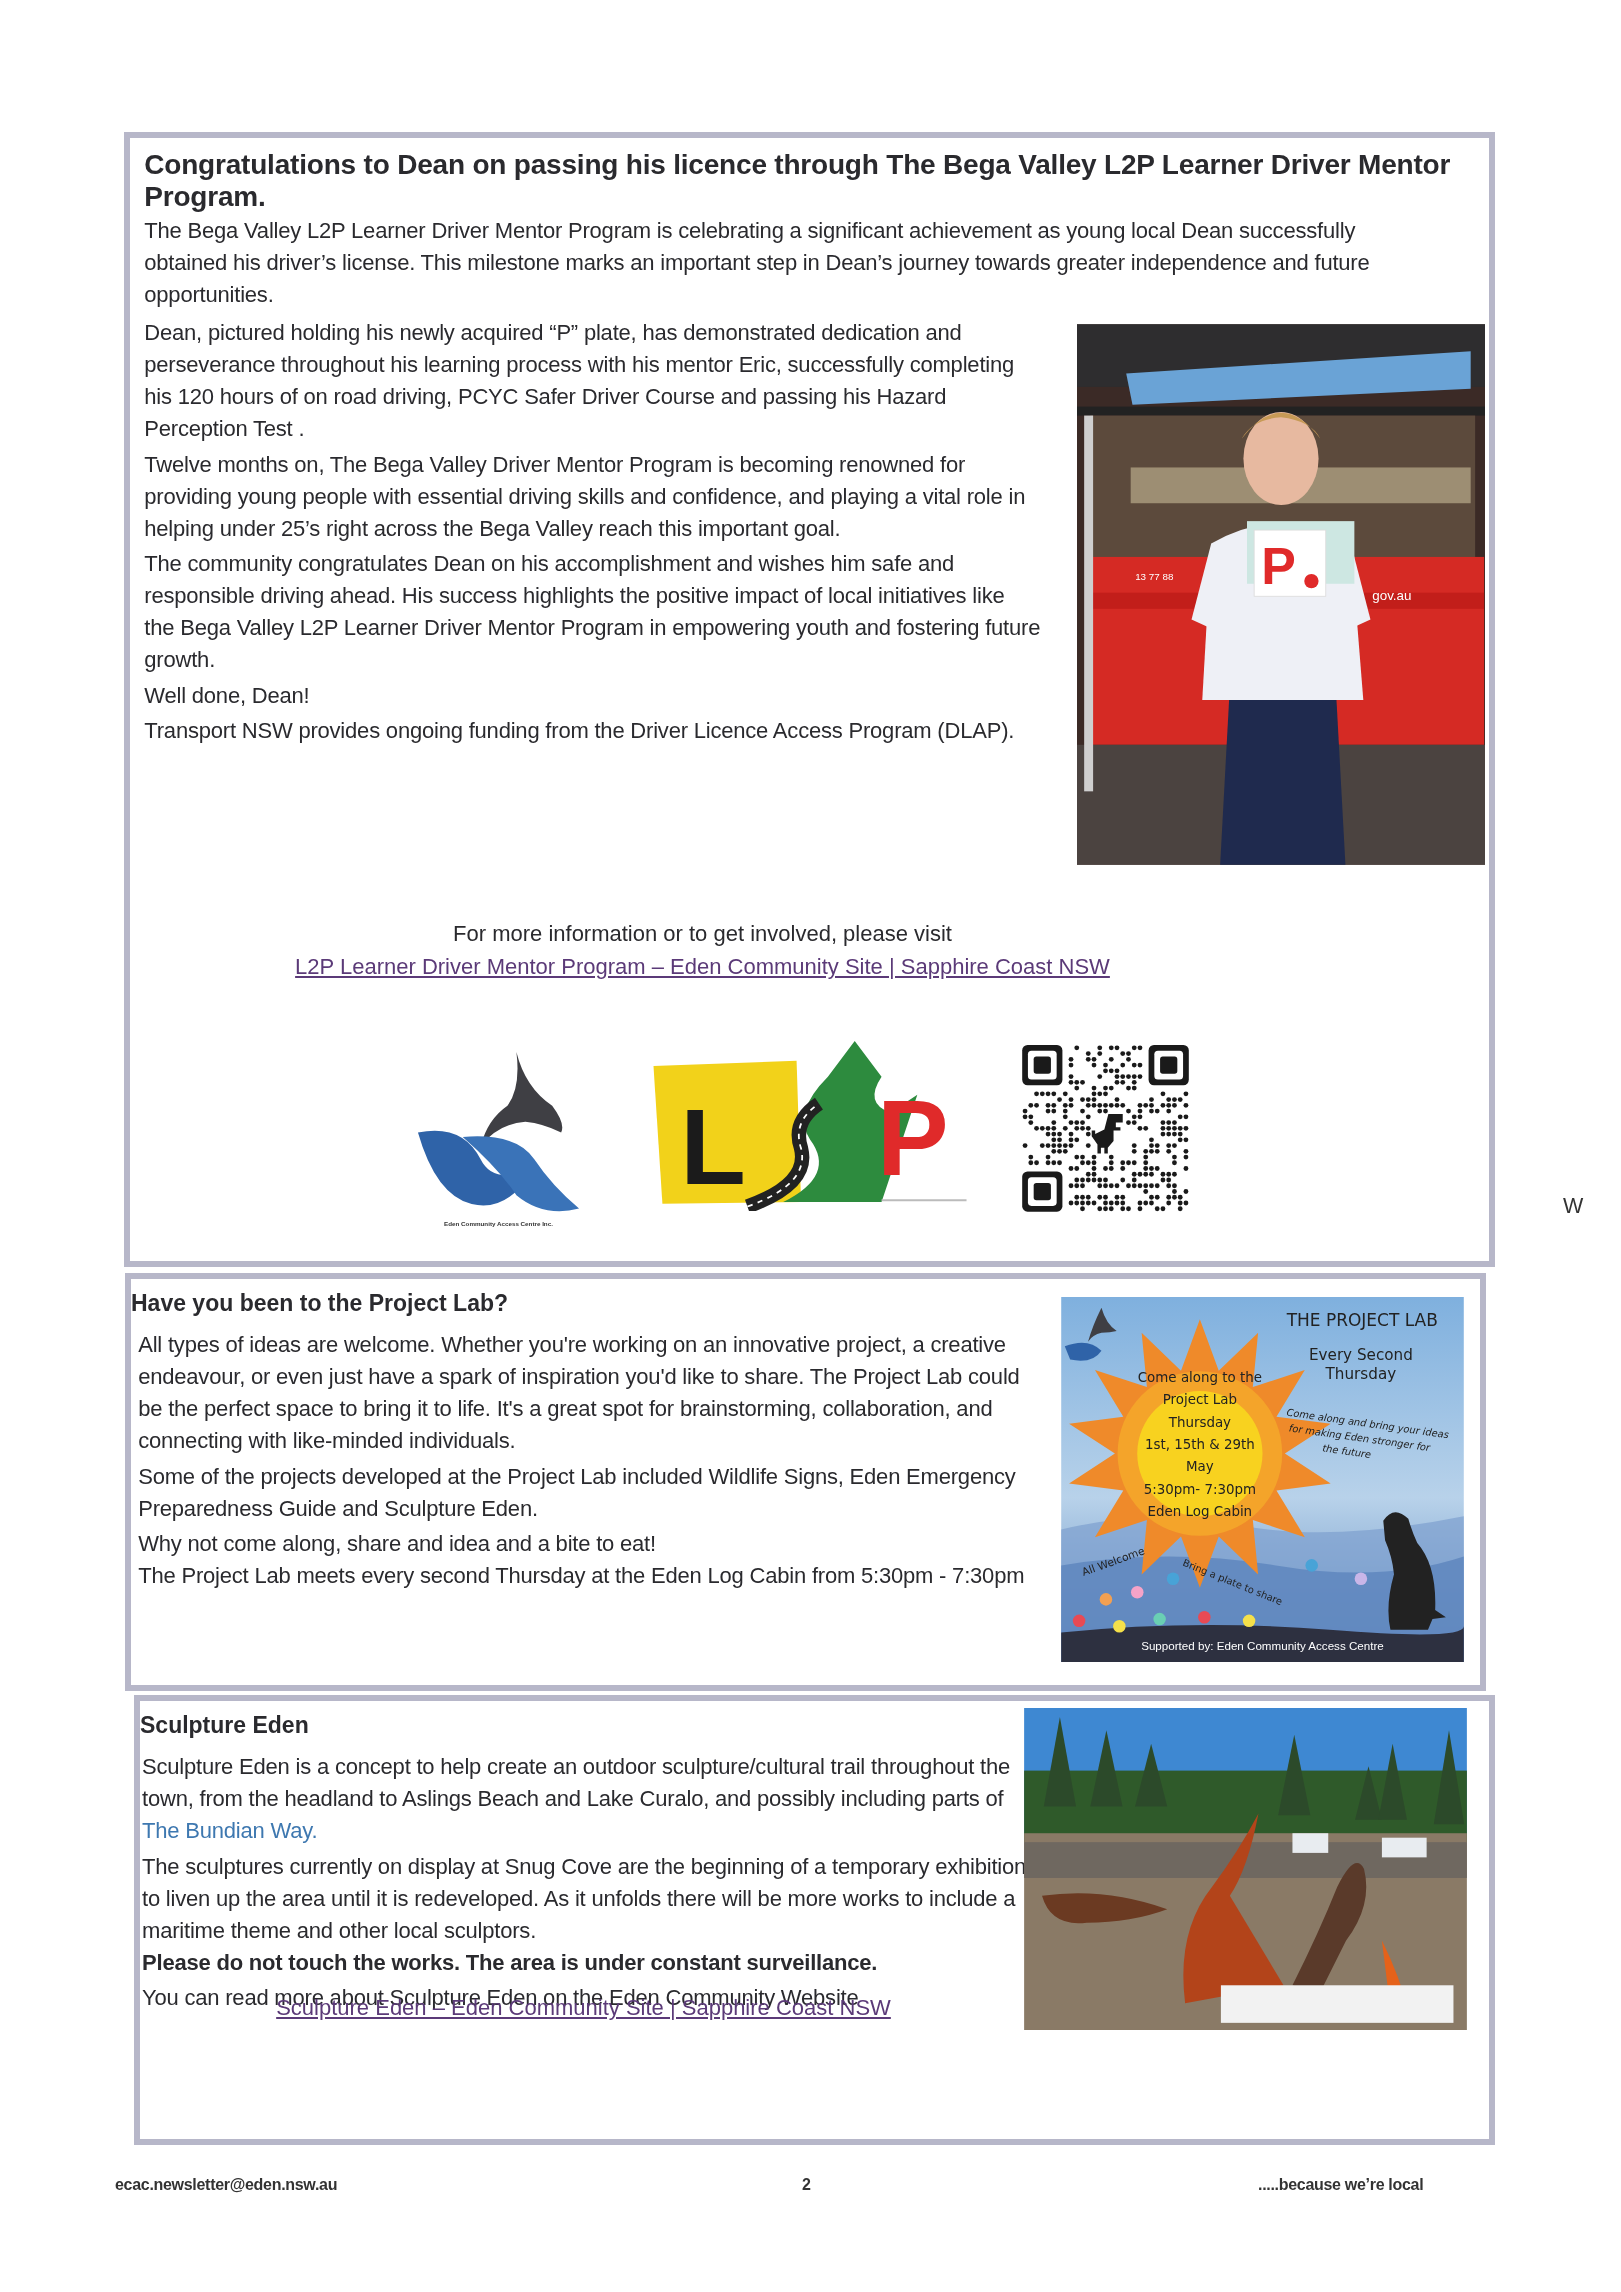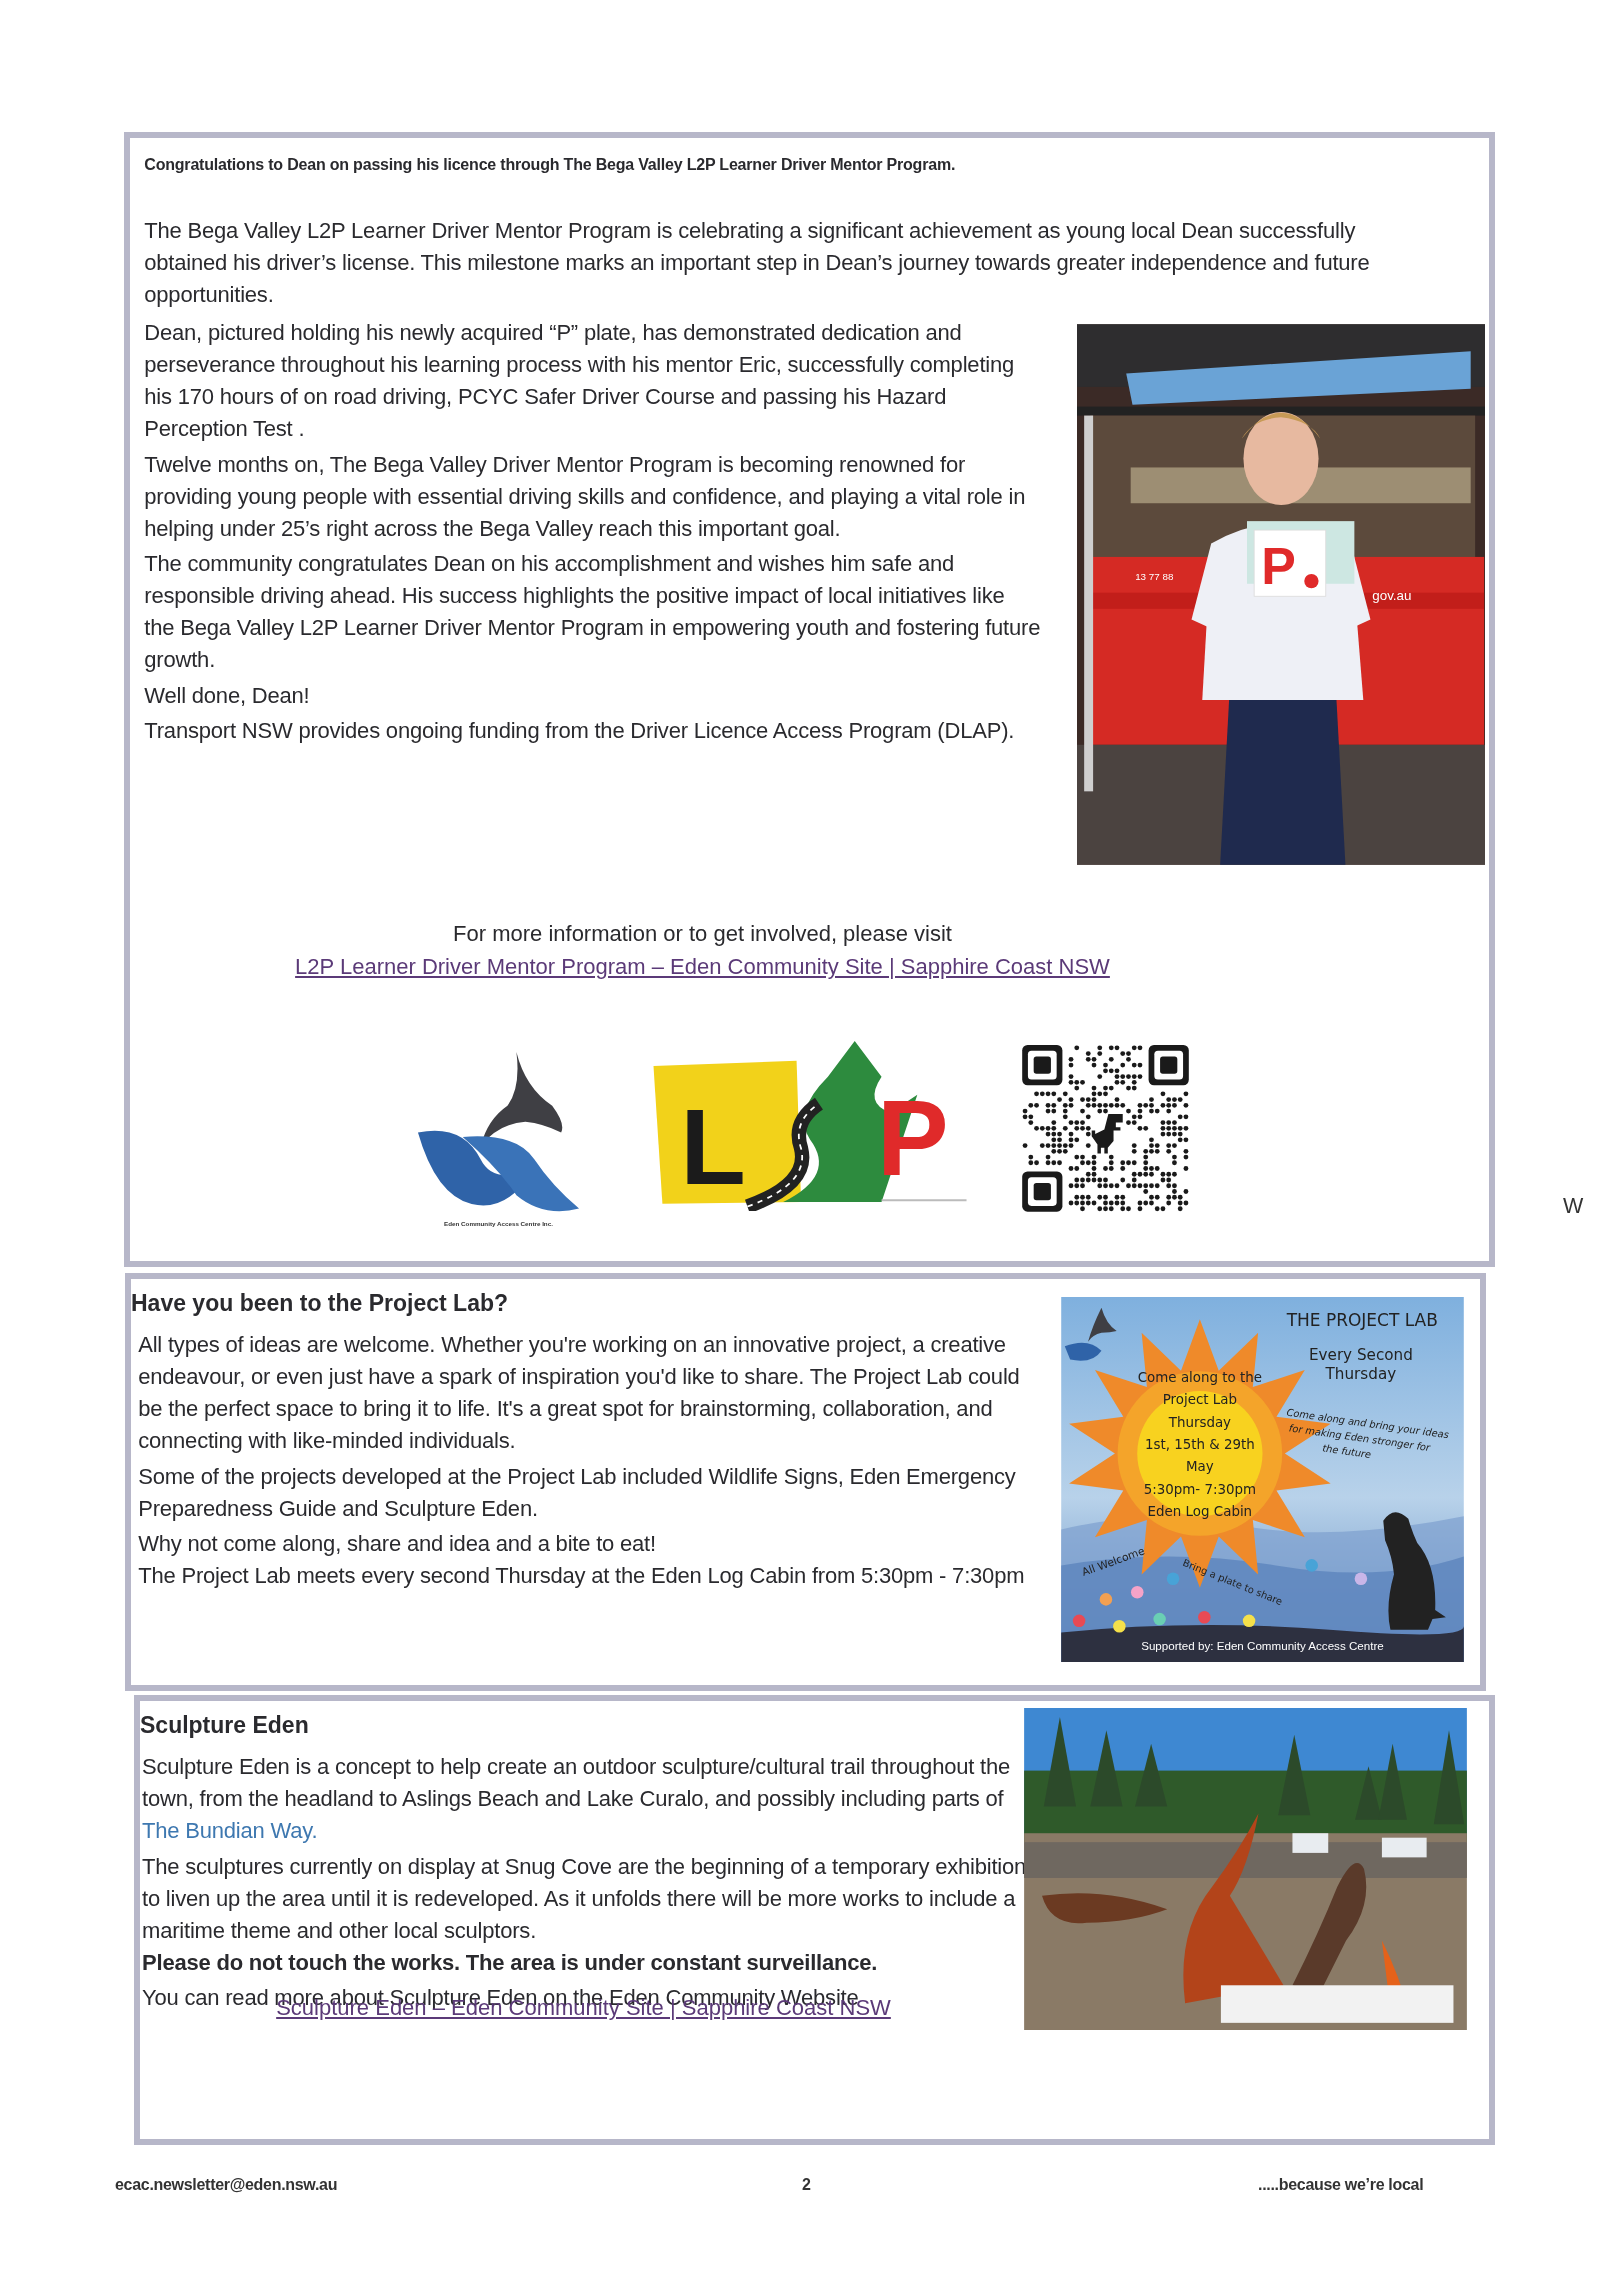--- a/index.html
+++ b/index.html
@@ -11,21 +11,21 @@
   #box3 { left: 134px; top: 1695px; width: 1361px; height: 450px; }
 
   .txt { position: absolute; font-size: 22px; line-height: 32px; letter-spacing: -0.2px; }
   .txt p { margin: 0 0 3.6px 0; }
   .bold { font-weight: bold; }
   .heading { font-weight: bold; font-size: 23px; text-align: left; position: absolute; }
   a.link { color: #5b3a78; text-decoration: underline; }
   a.link-blue { color: #3e78b0; text-decoration: none; }
 
   
-  #b1-title { left: 14.3px; top: 10.7px; font-size: 16px; font-weight: bold; }
+  #b1-title { left: 14.3px; top: 10.7px; font-size: 28px; font-weight: bold; }
   #b1-intro { left: 14.3px; top: 77px; width: 1281px; }
   #b1-body { left: 14.3px; top: 179px; width: 896px; }
   #b1-more { position: absolute; left: 0; width: 1145px; top: 779px; text-align: center; font-size: 22px; line-height: 33px; }
   #photo-dean { position: absolute; left: 947px; top: 186px; width: 408px; height: 655px; overflow: hidden; }
 
   #logos { position: absolute; top: 896px; left: 0; width: 1359px; height: 224px; }
   #ecac-logo { position: absolute; left: 279px; top: 0px; width: 179px; height: 197px; }
   #l2p-logo { position: absolute; left: 519px; top: 7.2px; width: 322px; height: 170px; }
   #qr-code { position: absolute; left: 892px; top: 10.7px; width: 167px; height: 172px; }
 
@@ -47,21 +47,21 @@
   #f-tag { left: 1258px; }
   #stray-mark { position: absolute; left: 1563px; top: 1194px; font-size: 21.5px; color: #333; }
 </style>
 </head>
 <body>
 
 <div class="box" id="box1">
   <div class="txt bold" id="b1-title">Congratulations to Dean on passing his licence through The Bega Valley L2P Learner Driver Mentor Program.</div>
   <div class="txt" id="b1-intro">The Bega Valley L2P Learner Driver Mentor Program is celebrating a significant achievement as young local Dean successfully obtained his driver’s license. This milestone marks an important step in Dean’s journey towards greater independence and future opportunities.</div>
   <div class="txt" id="b1-body">
-    <p>Dean, pictured holding his newly acquired “P” plate, has demonstrated dedication and perseverance throughout his learning process with his mentor Eric, successfully completing his 170 hours of on road driving, PCYC Safer Driver Course and passing his Hazard Perception Test .</p>
+    <p>Dean, pictured holding his newly acquired “P” plate, has demonstrated dedication and perseverance throughout his learning process with his mentor Eric, successfully completing his 120 hours of on road driving, PCYC Safer Driver Course and passing his Hazard Perception Test .</p>
     <p>Twelve months on, The Bega Valley Driver Mentor Program is becoming renowned for providing young people with essential driving skills and confidence, and playing a vital role in helping under 25’s right across the Bega Valley reach this important goal.</p>
     <p>The community congratulates Dean on his accomplishment and wishes him safe and responsible driving ahead. His success highlights the positive impact of local initiatives like the Bega Valley L2P Learner Driver Mentor Program in empowering youth and fostering future growth.</p>
     <p>Well done, Dean!</p>
     <p>Transport NSW provides ongoing funding from the Driver Licence Access Program (DLAP).</p>
   </div>
 
   <div id="photo-dean">
     <svg width="408" height="541" viewBox="0 0 456 604">
       <rect x="0" y="0" width="456" height="604" fill="#3b2a26"></rect>
       <rect x="0" y="0" width="456" height="70" fill="#2e2d2f"></rect>

